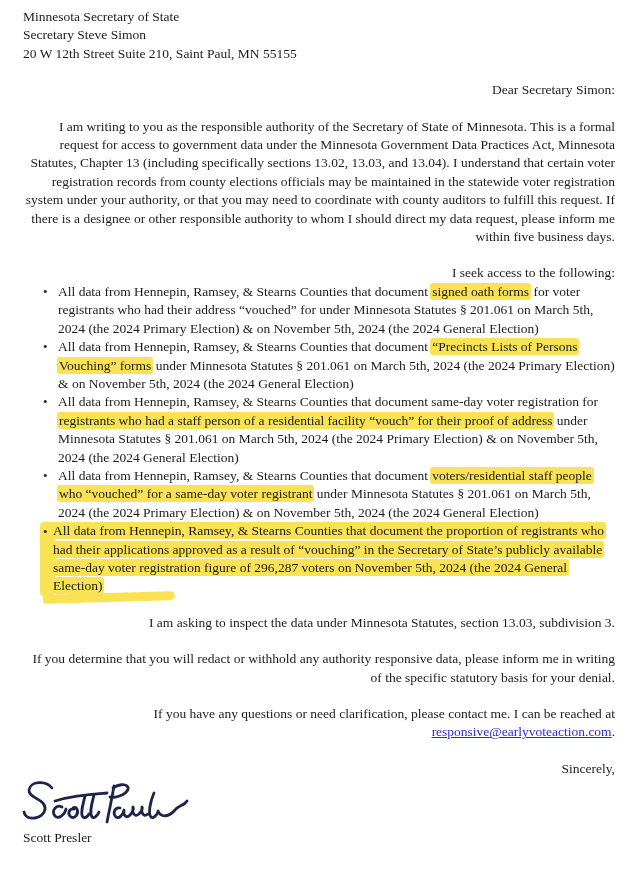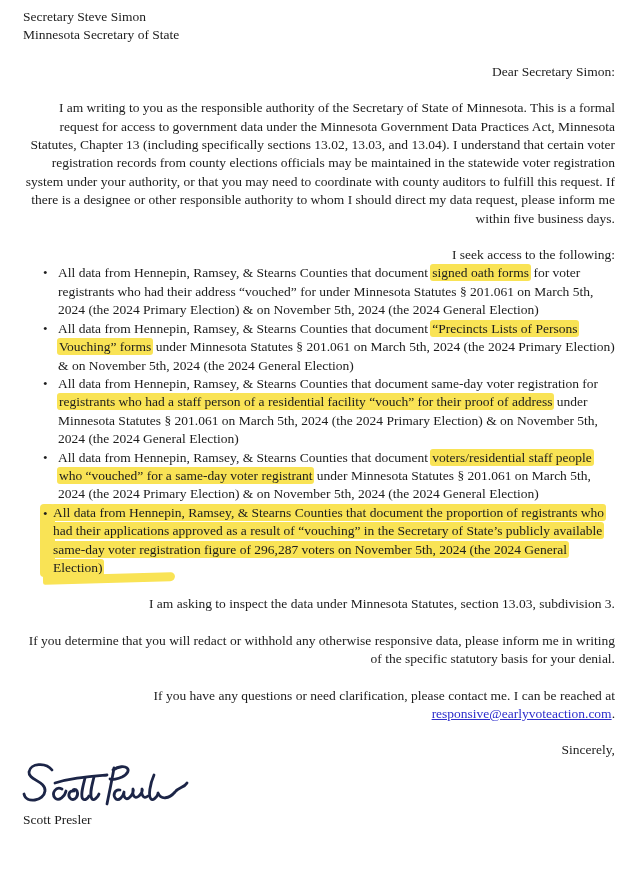--- a/index.html
+++ b/index.html
@@ -44,22 +44,23 @@
     transform:rotate(-1.6deg);
   }
   a.email{color:var(--link);text-decoration:underline;}
   .signature-svg{display:block;margin:1px 0 0 -4px;}
   .signature-svg path{fill:none;stroke:var(--ink);stroke-width:2.8;stroke-linecap:round;stroke-linejoin:round;}
 </style>
 </head>
 <body>
 
 <div>
+  <p>Minnesota Secretary of State</p>
   <p>Secretary Steve Simon</p>
-  <p>Minnesota Secretary of State</p>
+  <p>20 W 12th Street Suite 210, Saint Paul, MN 55155</p>
 </div>
 
 <p class="gap">Dear Secretary Simon:</p>
 
 <p class="gap">I am writing to you as the responsible authority of the Secretary of State of Minnesota. This is a formal request for access to government data under the Minnesota Government Data Practices Act, Minnesota Statutes, Chapter 13 (including specifically sections 13.02, 13.03, and 13.04). I understand that certain voter registration records from county elections officials may be maintained in the statewide voter registration system under your authority, or that you may need to coordinate with county auditors to fulfill this request. If there is a designee or other responsible authority to whom I should direct my data request, please inform me within five business days.</p>
 
 <p class="gap">I seek access to the following:</p>
 
 <div class="request-list">
     <div class="bullet">
@@ -79,21 +80,21 @@
       <span class="content"><span>All data from Hennepin, Ramsey, &amp; Stearns Counties that document </span><span class="hl">voters/residential staff people who “vouched” for a same-day voter registrant</span><span> under Minnesota Statutes § 201.061 on March 5th, 2024 (the 2024 Primary Election) &amp; on November 5th, 2024 (the 2024 General Election)</span></span>
     </div>
     <div class="bullet full-hl">
       <span class="marker hl">•</span>
       <span class="content"><span class="hl">All data from Hennepin, Ramsey, &amp; Stearns Counties that document the proportion of registrants who had their applications approved as a result of “vouching” in the Secretary of State’s publicly available same-day voter registration figure of 296,287 voters on November 5th, 2024 (the 2024 General Election)</span></span>
     </div>
   </div>
 
 <p class="gap">I am asking to inspect the data under Minnesota Statutes, section 13.03, subdivision 3.</p>
 
-<p class="gap">If you determine that you will redact or withhold any otherwise responsive data, please inform me in writing of the specific statutory basis for your denial.</p>
+<p class="gap">If you determine that you will redact or withhold any authority responsive data, please inform me in writing of the specific statutory basis for your denial.</p>
 
 <p class="gap"><span>If you have any questions or need clarification, please contact me. I can be reached at </span><a class="email" href="#">responsive@earlyvoteaction.com</a><span>.</span></p>
 
 <p class="gap">Sincerely,</p>
 
 <svg class="signature-svg" width="175" height="50" viewBox="0 0 175 50" aria-hidden="true">
   <path d="M33 9 C27 1 11 2 10 11 C9 19 27 20 26 30 C25 40 7 43 5 33"></path>
   <path d="M43 28 C37 25 32 32 36 37 C40 41 46 35 47 30"></path>
   <path d="M55 30 C50 29 48 35 52 38 C56 40 60 35 58 30 C57 28 54 28 54 30"></path>
   <path d="M66 17 C64 25 61 35 64 38 C66 40 69 37 70 35"></path>

